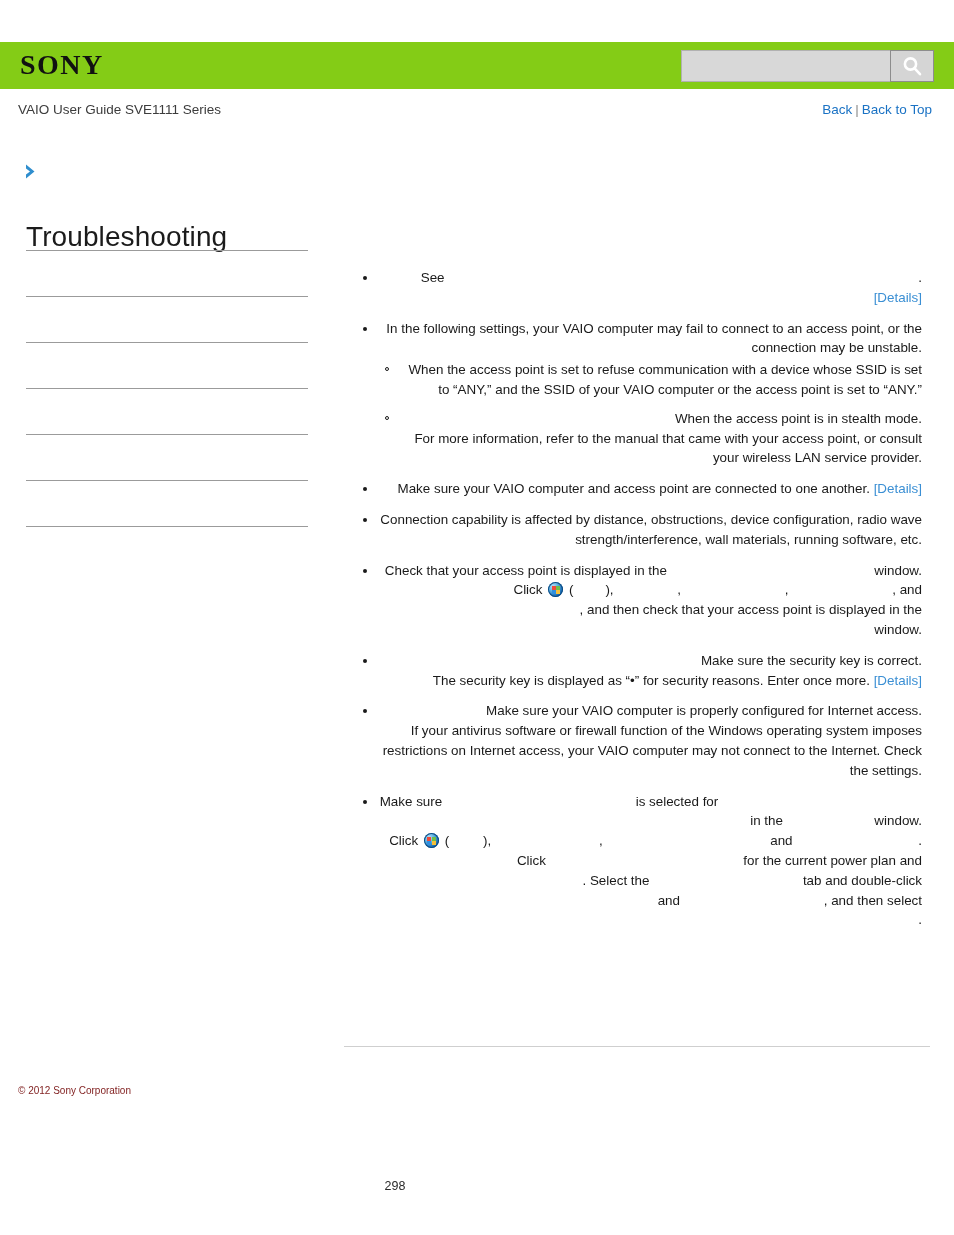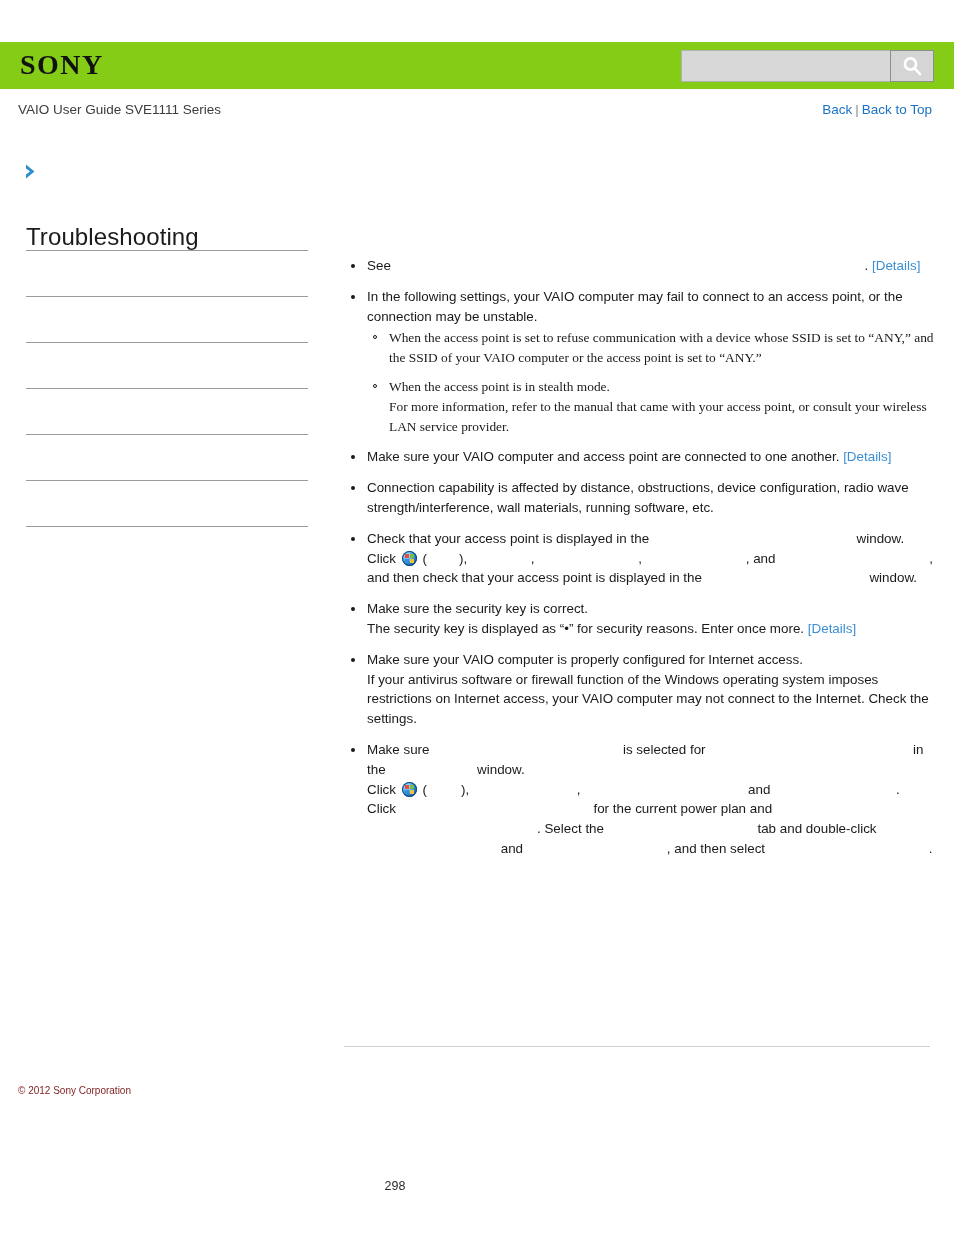--- a/index.html
+++ b/index.html
@@ -110,21 +110,21 @@
     position: absolute;
     left: 22px;
     top: 12px;
     width: 20px;
     height: 20px;
   }
   #sidebar-title {
     position: absolute;
     left: 26px;
     top: 73px;
-    font-size: 24px;
+    font-size: 28px;
     font-weight: normal;
     color: #1b1b1b;
     line-height: 28px;
     letter-spacing: 0.1px;
   }
   #nav-list {
     position: absolute;
     left: 26px;
     top: 100px;
     width: 282px;
@@ -148,43 +148,43 @@
     position: absolute;
     left: 344px;
     top: 256px;
     width: 590px;
     font-size: 13.4px;
     line-height: 19.8px;
     color: #1a1a1a;
   }
   ul.tips {
     list-style: none;
-    margin: 0;
-    padding: 0;
+    margin: 12px;
+    padding: 0;
+    text-align: right;
   }
   ul.tips > li {
     position: relative;
     padding-left: 23px;
     margin-bottom: 11px;
   }
   ul.tips > li::before {
     content: "";
     position: absolute;
     left: 7px;
     top: 8px;
     width: 4px;
     height: 4px;
     background: #1a1a1a;
     border-radius: 50%;
   }
   ul.subtips {
     list-style: none;
     margin: 2px 0 0 0;
     padding: 0;
-    font-family: Liberation Serif, serif;
   }
   ul.subtips > li {
     position: relative;
     padding-left: 22px;
     margin-bottom: 9px;
   }
   ul.subtips > li::before {
     content: "";
     position: absolute;
     left: 6px;

